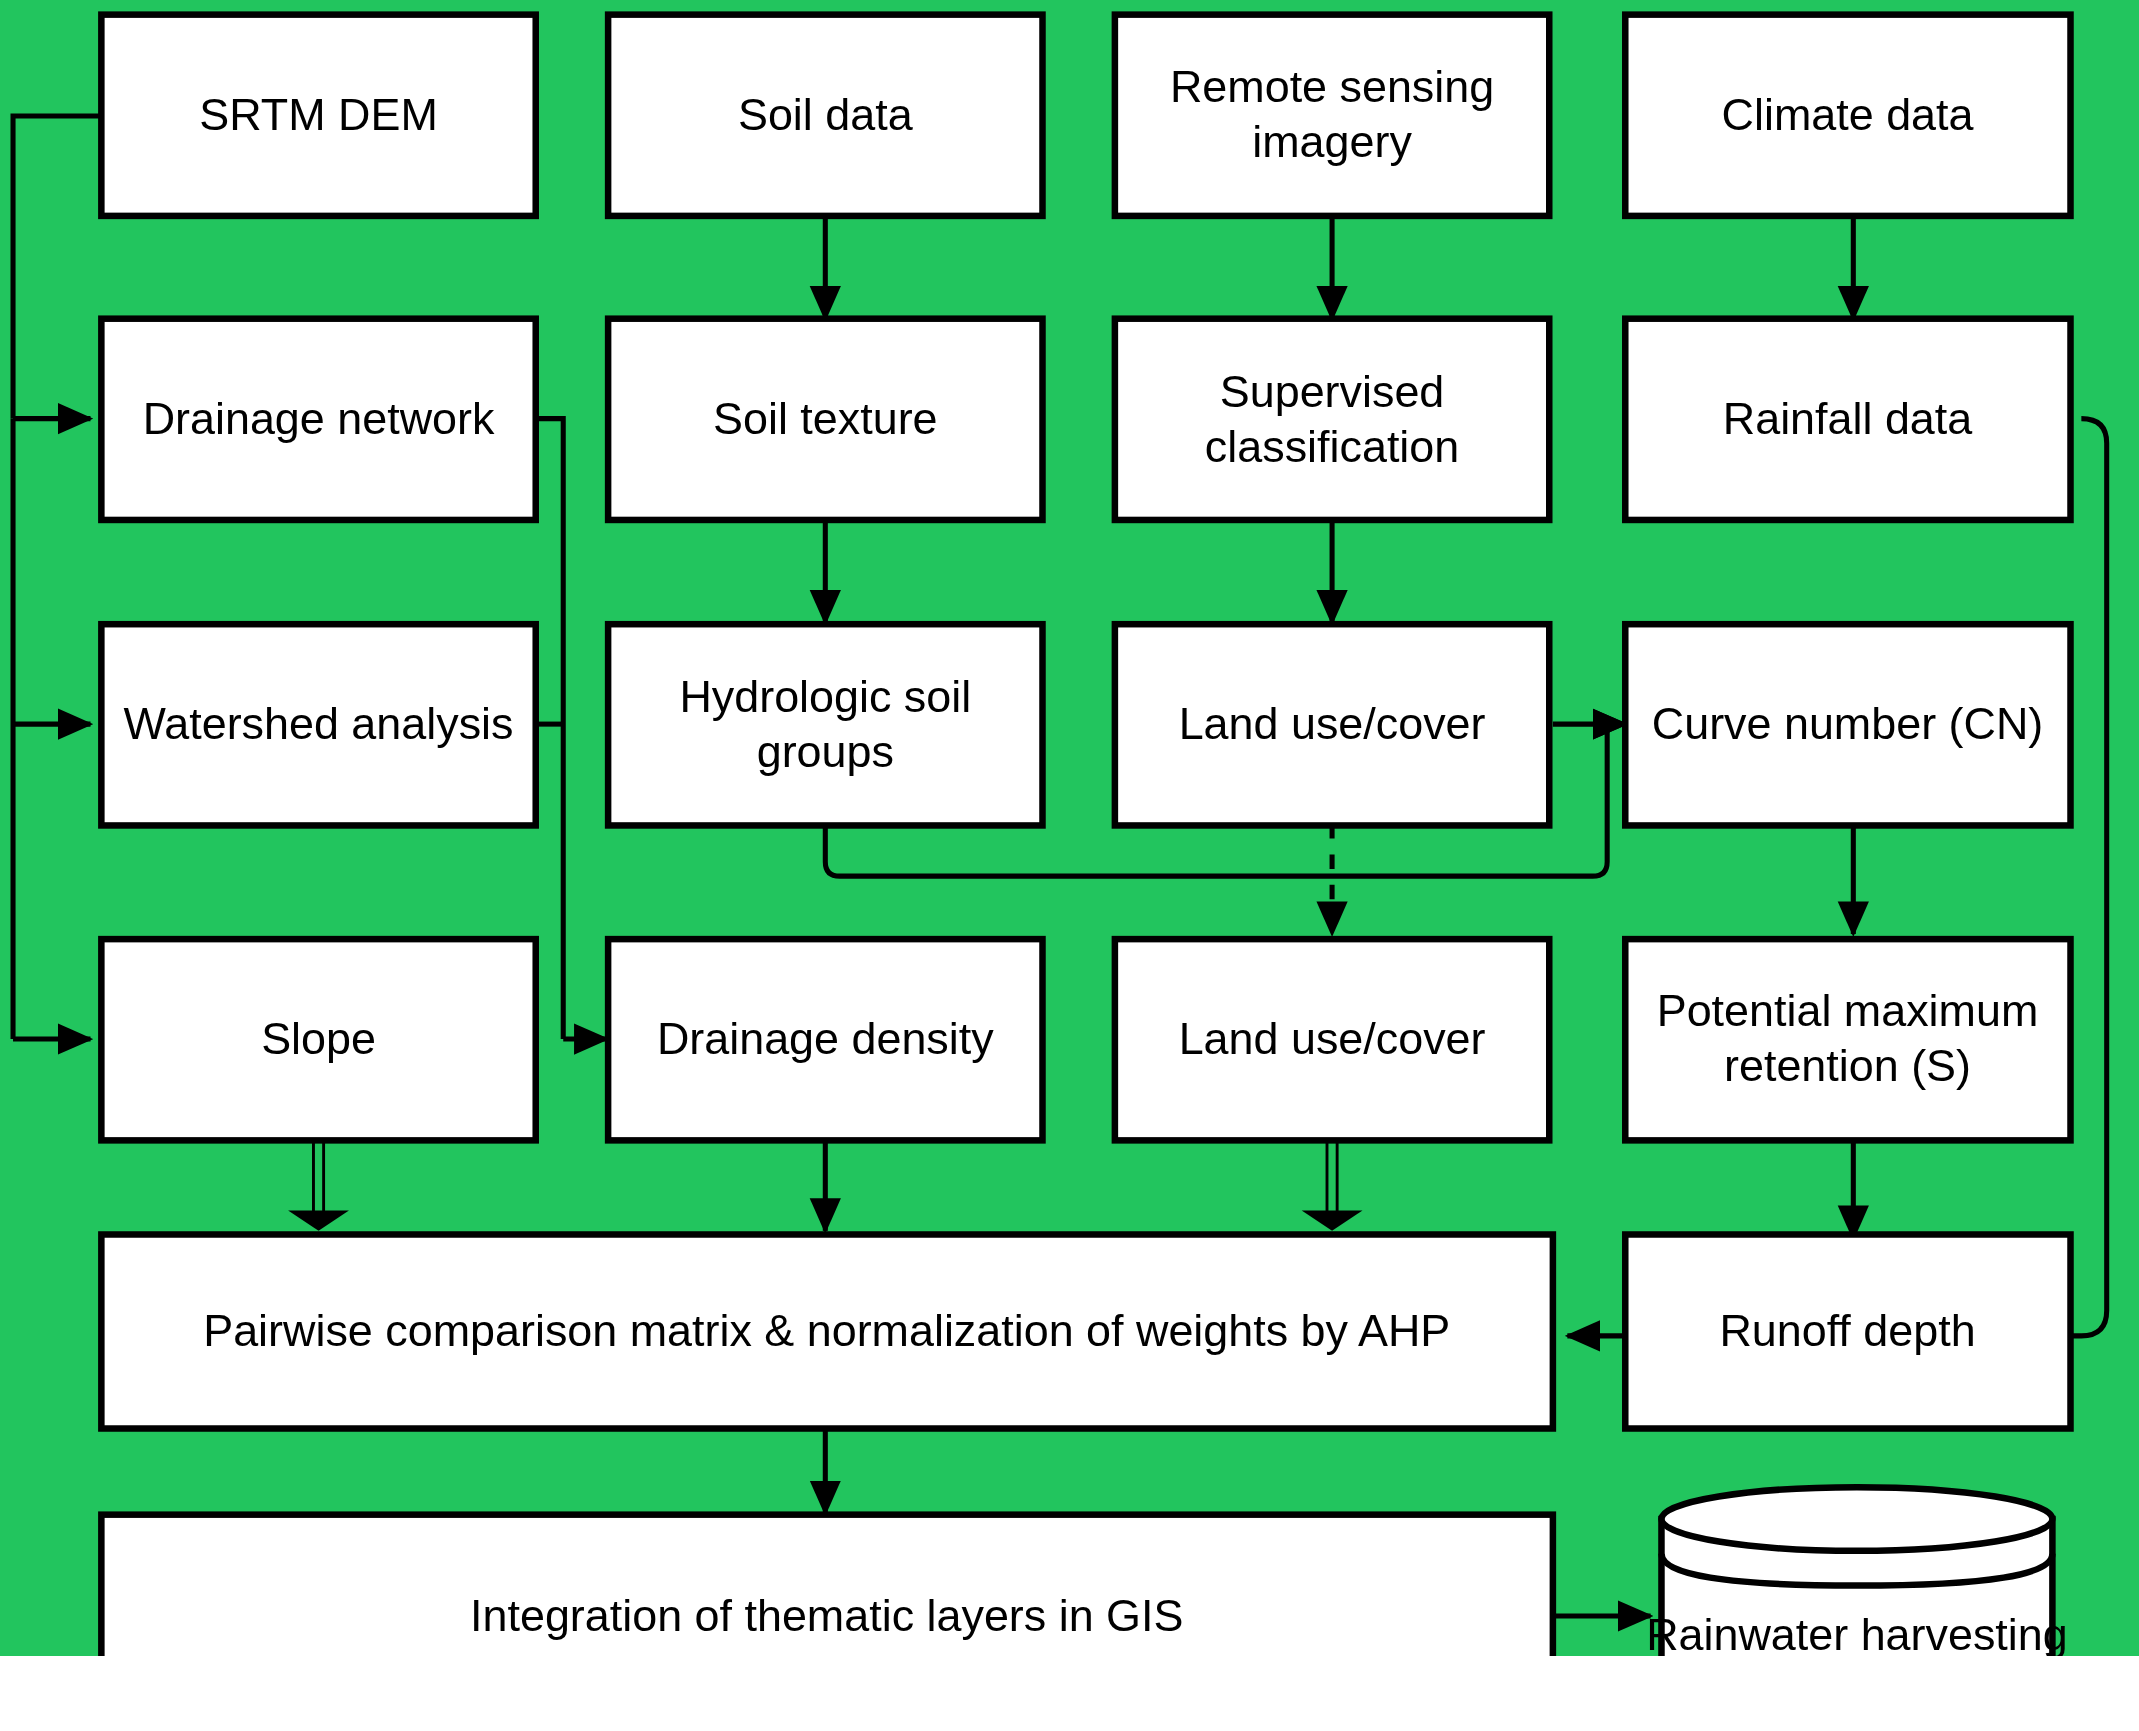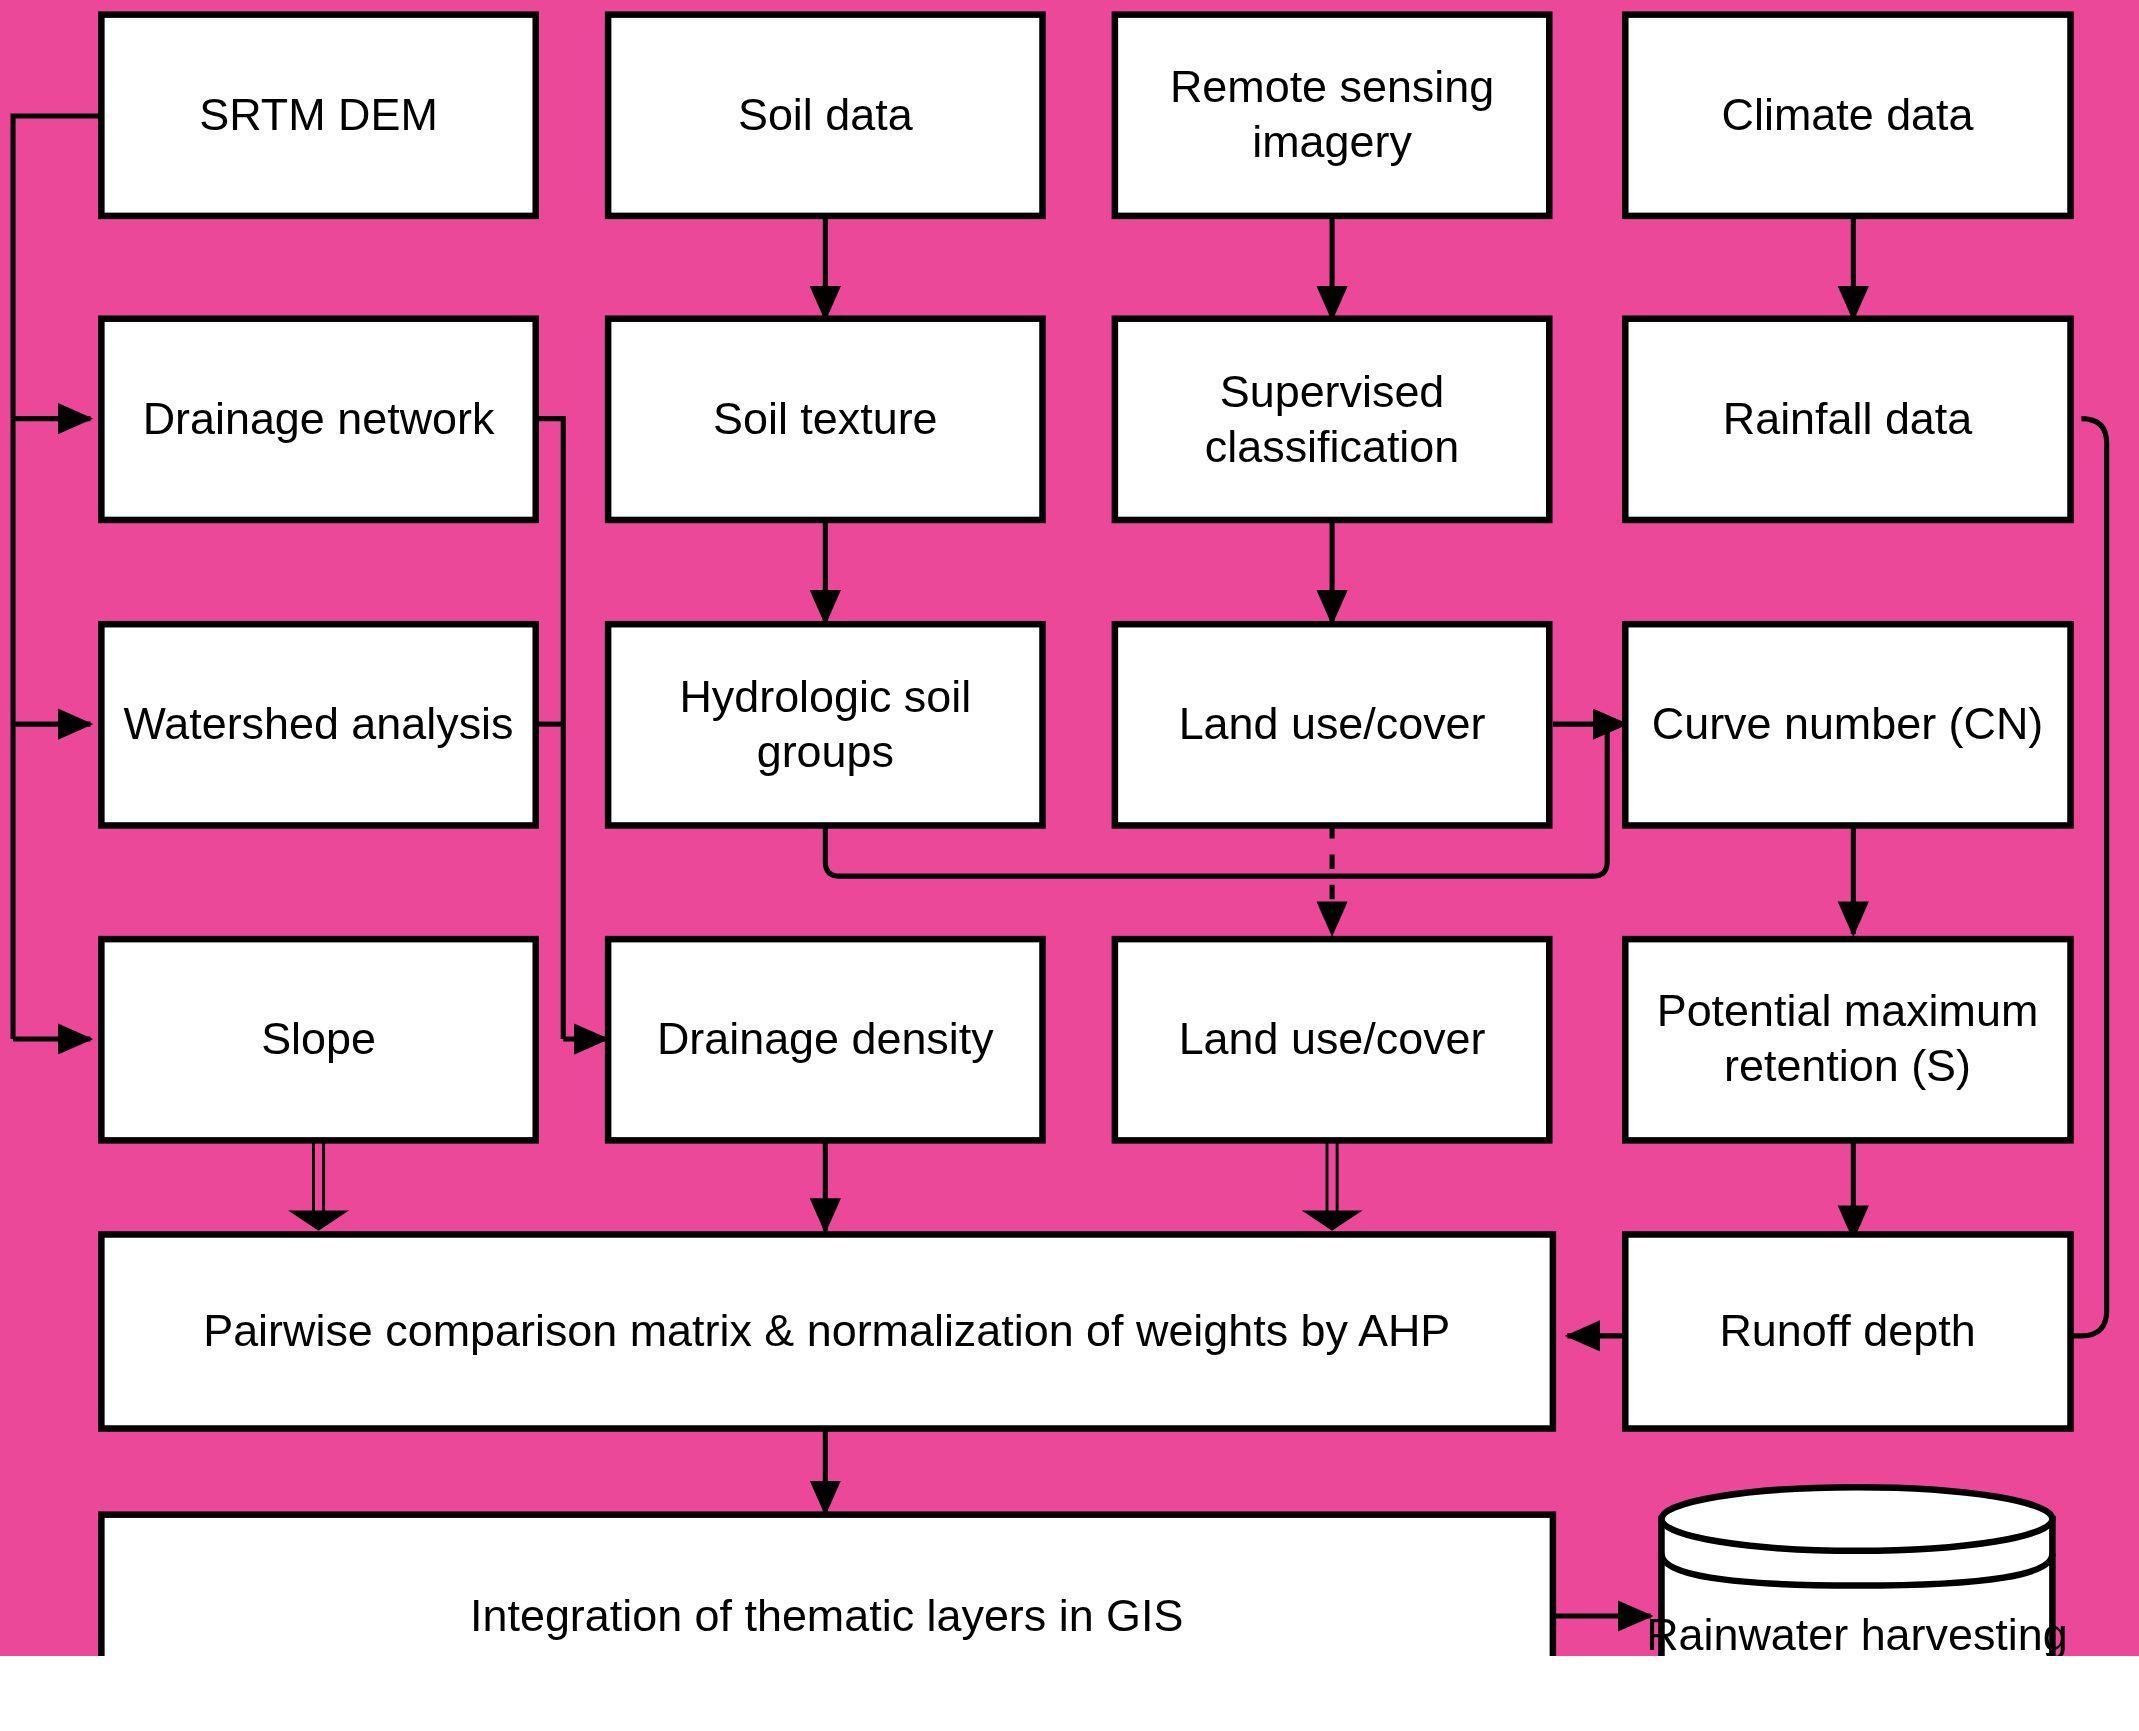--- a/index.html
+++ b/index.html
@@ -1,17 +1,17 @@
 <!DOCTYPE html>
 <html style="font-size:11.6px"><head>
 <meta charset="utf-8">
 <style>
   html,body{margin:0;padding:0;background:#ffffff;}
   body{font-family:"Liberation Sans", sans-serif;}
-  #stage{position:relative;width:2140px;height:1656px;background:#ec4899;overflow:hidden;}
+  #stage{position:relative;width:2140px;height:1656px;background:#22c55e;overflow:hidden;}
   svg#flow{position:absolute;left:0;top:0;width:2140px;height:1732px;}
   .nodeText{font-family:"Liberation Sans", sans-serif;font-size:62px;fill:#000000;dominant-baseline:middle;text-anchor:middle;}
 </style>
 </head>
 <body>
 
 <div id="stage">
 
 <svg id="flow" viewBox="0 0 2956 2392">
   <defs>

